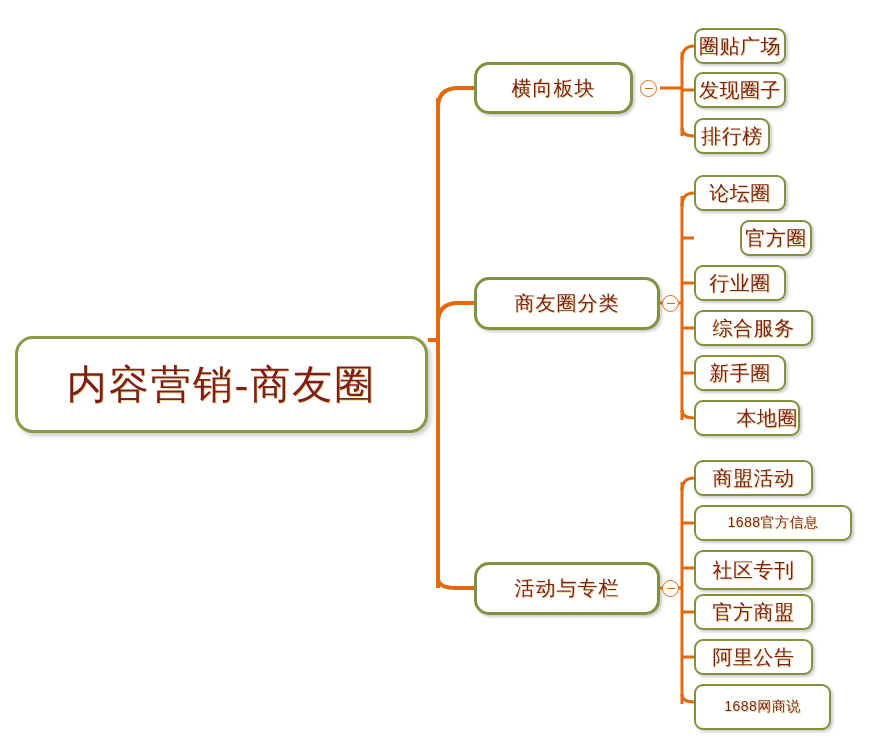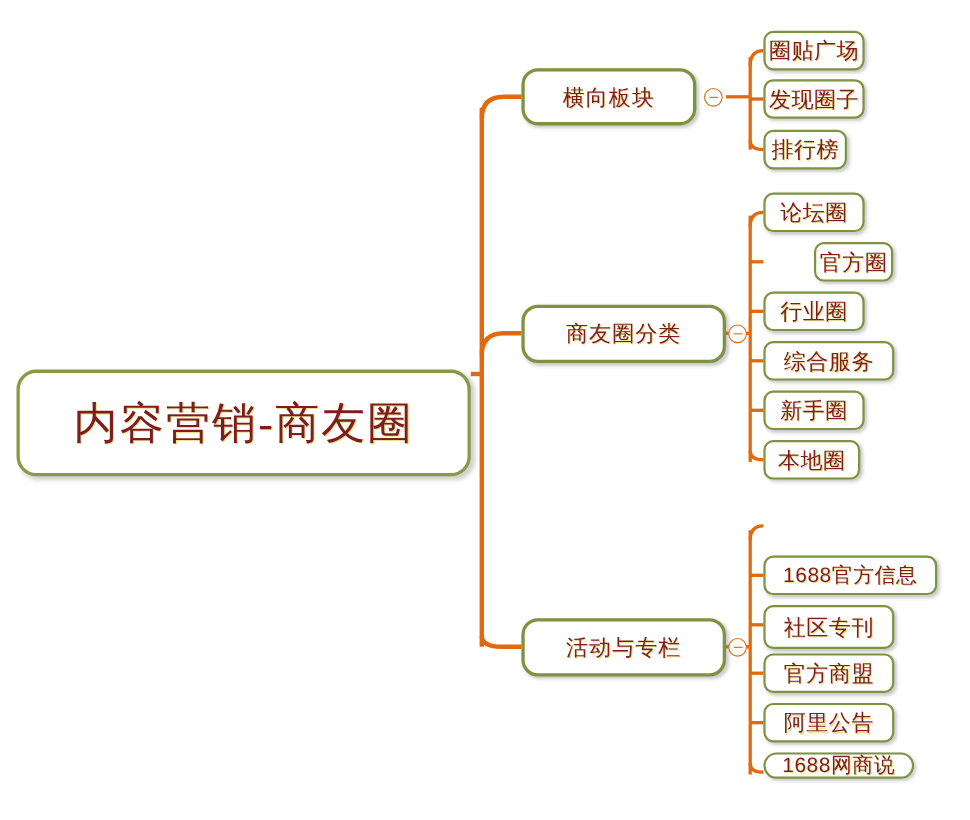--- a/index.html
+++ b/index.html
@@ -67,21 +67,21 @@
 
   .node.leaf {
     font-size: 20px;
     border-radius: 9px;
     letter-spacing: 0.5px;
   }
 
   
   .node.leaf[data-has-digits="true"] {
     font-family: "Liberation Sans", "DejaVu Sans", sans-serif;
-    font-size: 19px;
+    font-size: 14px;
   }
 
   
   .collapse-toggle {
     position: absolute;
     z-index: 3;
     width: 17px;
     height: 17px;
     box-sizing: border-box;
     border: 1.5px solid #e2690d;
@@ -174,38 +174,41 @@
   </div>
   <div class="node leaf" style="left:694px; top:310px; width:119px; height:36px;">
     <span>综合服务</span>
   </div>
   <div class="node leaf" style="left:694px; top:265px; width:92px; height:36px;">
     <span>行业圈</span>
   </div>
   <div class="node leaf" style="left:694px; top:355px; width:92px; height:36px;">
     <span>新手圈</span>
   </div>
-  <div class="node leaf" style="left:694px; top:400px; width:88px; height:36px;">
+  <div class="node leaf" style="left:694px; top:400px; width:106px; height:36px;justify-content:flex-end;">
     <span>本地圈</span>
   </div>
 
   <div class="node branch" style="left:474px; top:562px; width:186px; height:53px;">
     <span>活动与专栏</span>
   </div>
   <div class="collapse-toggle" style="left:662px; top:580px;"></div>
 
+  <div class="node leaf" style="left:694px; top:460px; width:119px; height:36px;">
+    <span>商盟活动</span>
+  </div>
   <div class="node leaf" data-has-digits="true" style="left:694px; top:505px; width:158px; height:36px;">
     <span>1688官方信息</span>
   </div>
   <div class="node leaf" style="left:694px; top:550px; width:119px; height:40px;">
     <span>社区专刊</span>
   </div>
   <div class="node leaf" style="left:694px; top:594px; width:119px; height:36px;">
     <span>官方商盟</span>
   </div>
   <div class="node leaf" style="left:694px; top:639px; width:119px; height:36px;">
     <span>阿里公告</span>
   </div>
-  <div class="node leaf" data-has-digits="true" style="left:694px; top:684px; width:137px; height:24px;border-radius:16px;">
+  <div class="node leaf" data-has-digits="true" style="left:694px; top:684px; width:137px; height:46px;">
     <span>1688网商说</span>
   </div>
 
 </div>
 
 </body></html>

